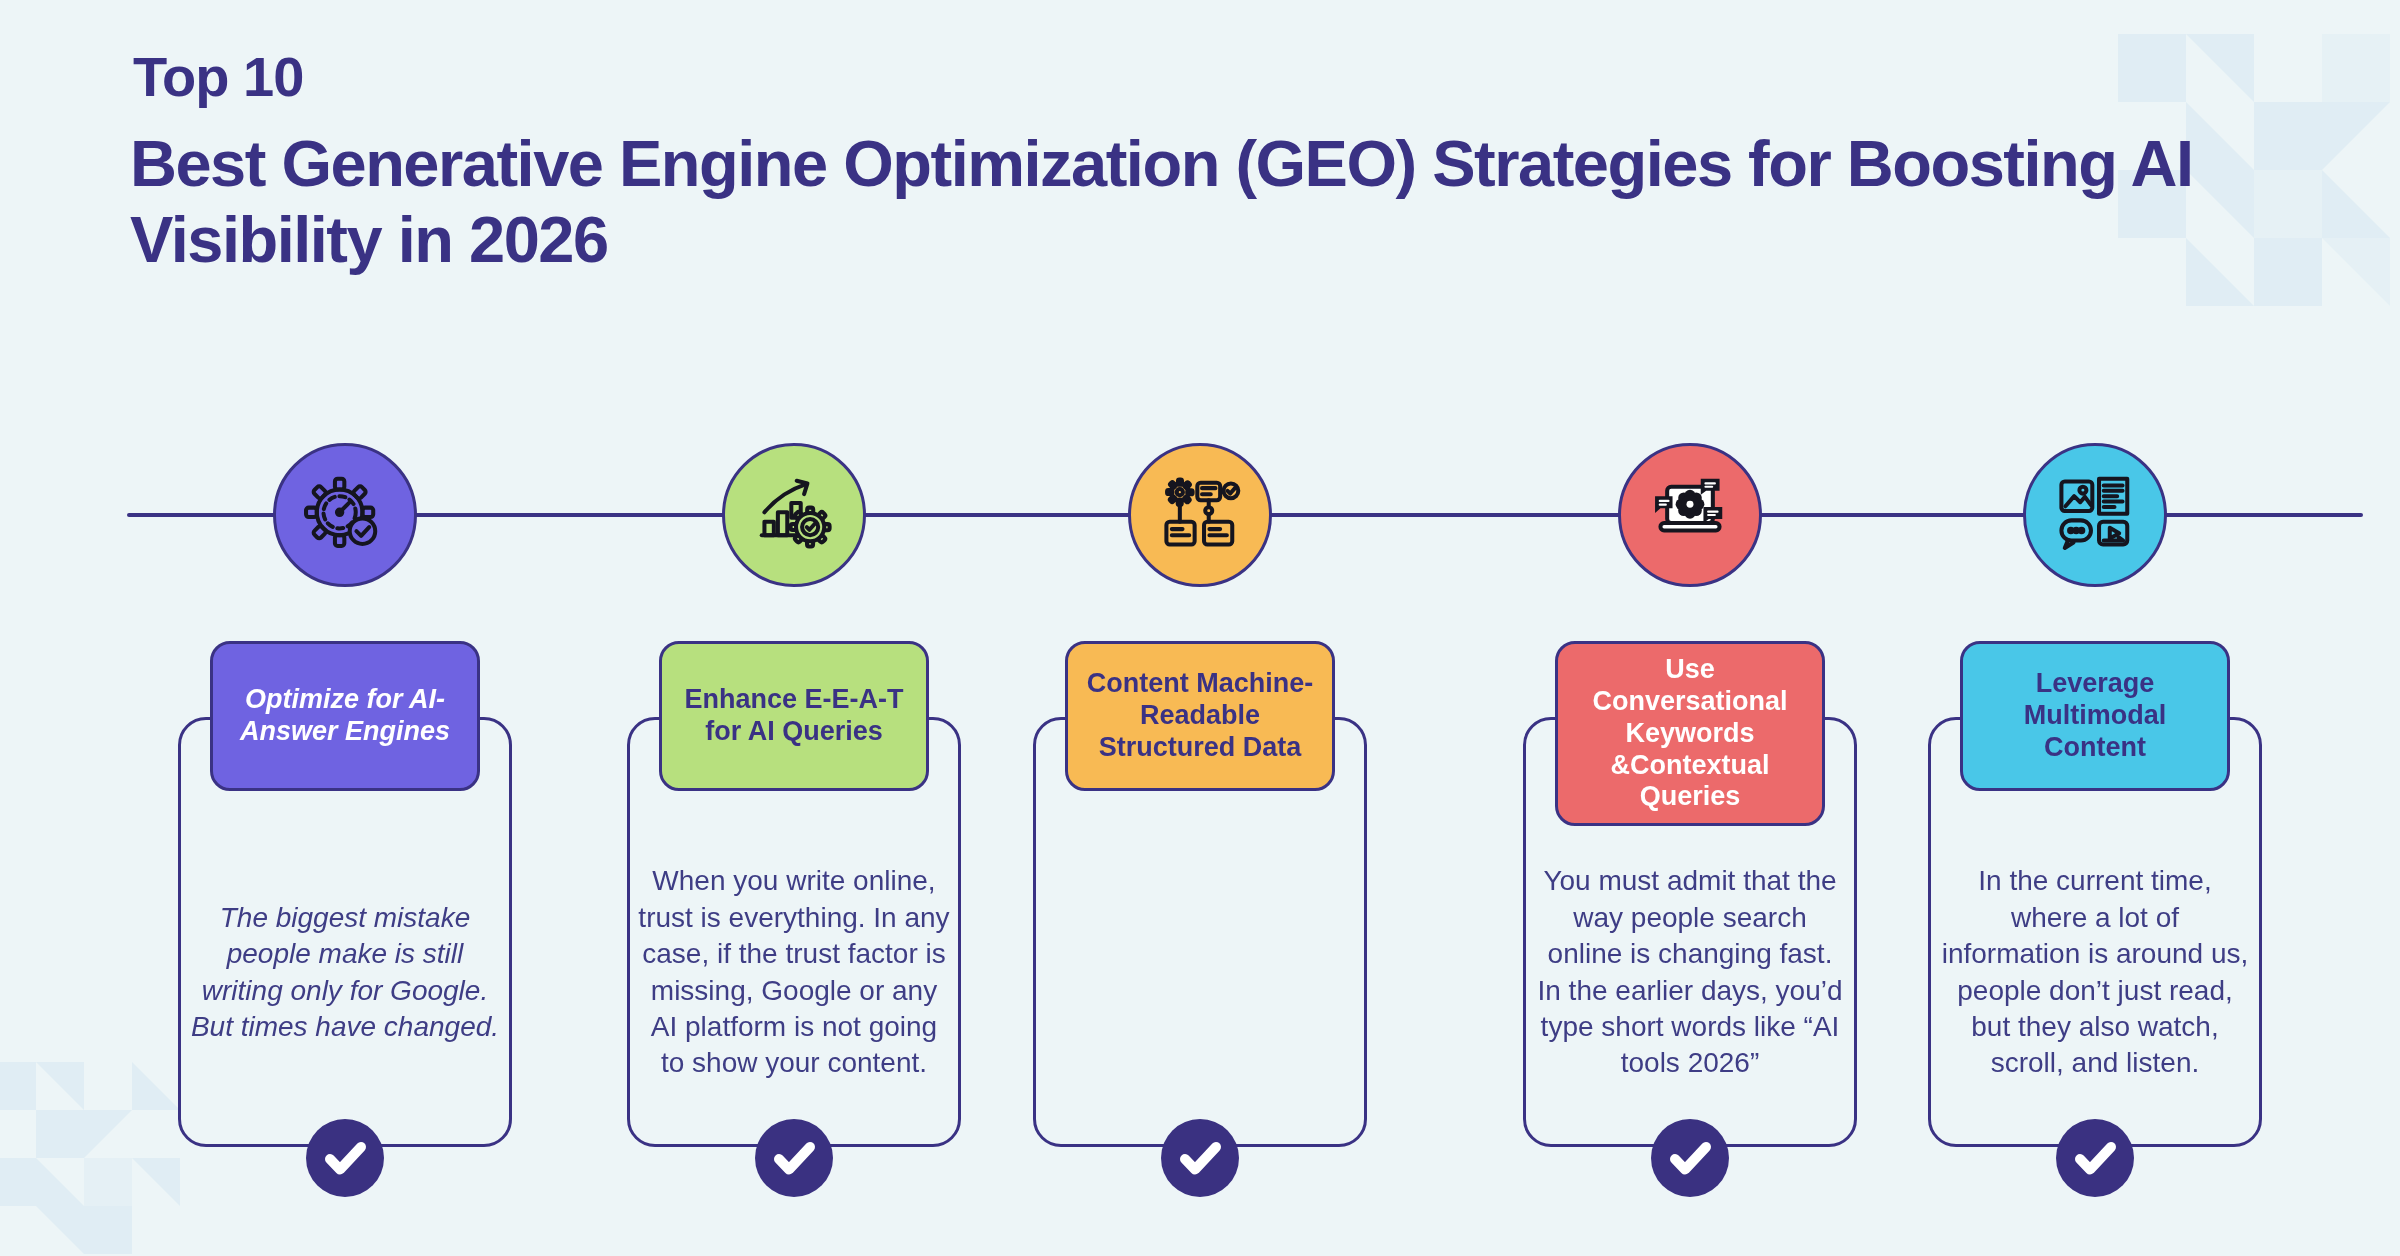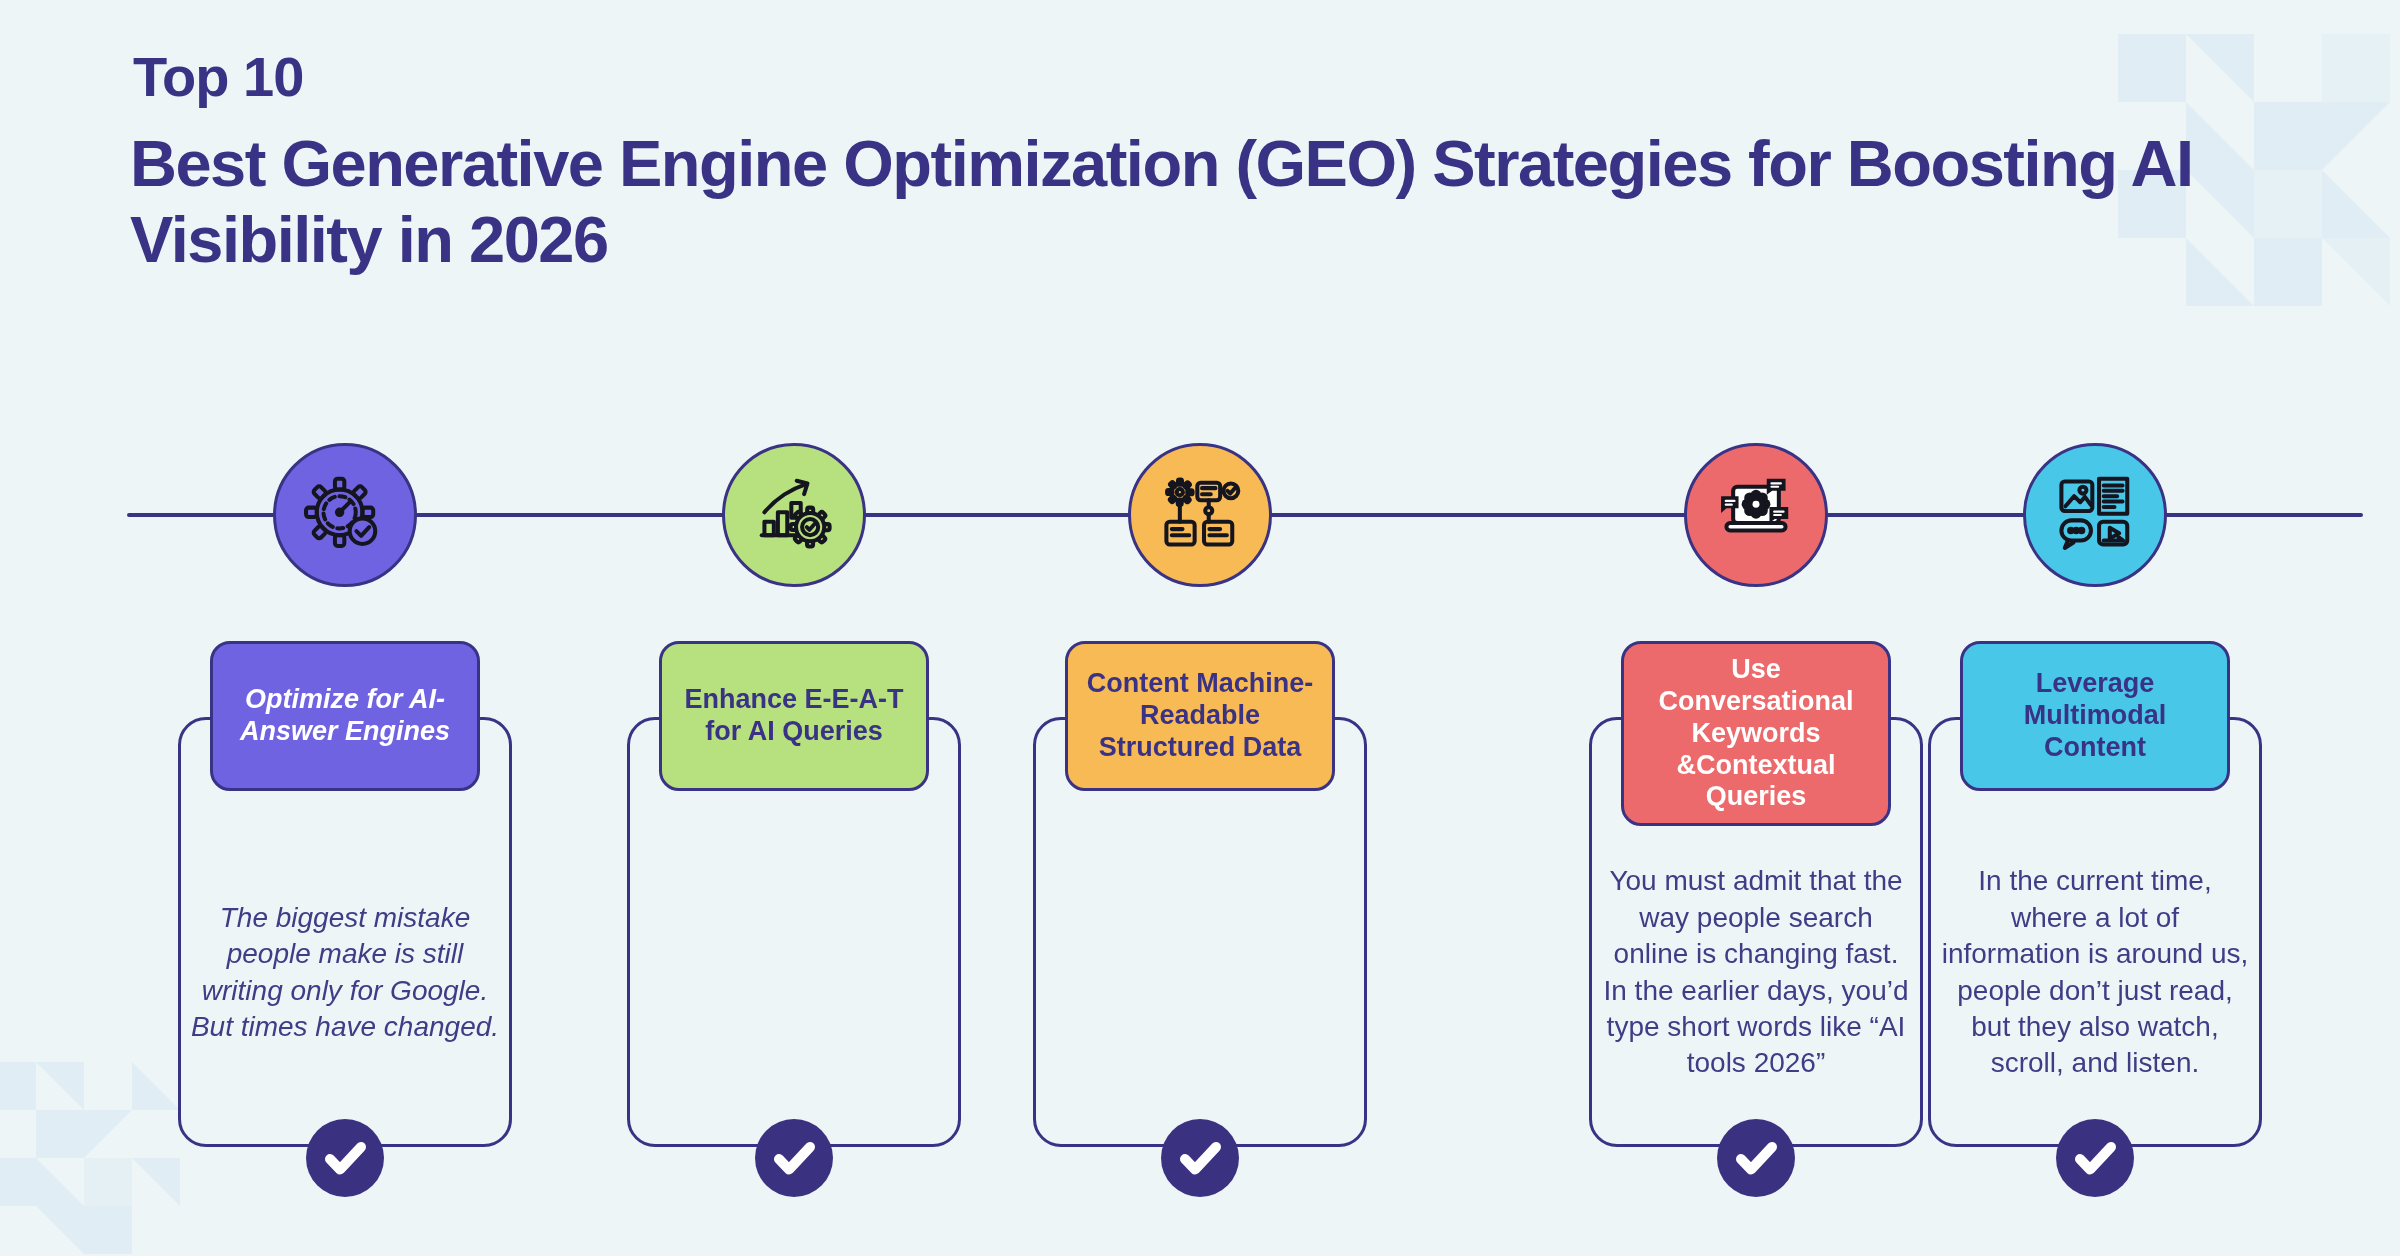--- a/index.html
+++ b/index.html
@@ -167,20 +167,23 @@
           <circle cx="44" cy="41" r="10.5" class="accent-fill"></circle>
           <circle cx="44" cy="41" r="6"></circle>
           <path d="M41.5 41 l2 2 4-4.5"></path>
         </g>
       </svg>
     </div>
     <div class="card"></div>
     <div class="title-box">
       <span>Enhance E-E-A-T for AI Queries</span>
     </div>
+    <div class="card-body">
+      <p>When you write online, trust is everything. In any case, if the trust factor is missing, Google or any AI platform is not going to show your content.</p>
+    </div>
     <svg class="check-badge" viewBox="0 0 78 78">
       <circle cx="39" cy="39" r="39" fill="var(--badge)"></circle>
       <path d="M24 40 l10 10.5 L55 28" stroke="#ffffff" stroke-width="10" fill="none" stroke-linecap="round" stroke-linejoin="round"></path>
     </svg>
   </section>
 
   <section class="column" style="left: 1033px; --accent: #f8ba54; --title-ink: #3a3284;">
     <div class="icon-circle">
       <svg viewBox="0 0 64 64">
         <g stroke="var(--icon-ink)" stroke-width="3" fill="none" stroke-linecap="round" stroke-linejoin="round">
@@ -214,21 +217,21 @@
     <div class="card"></div>
     <div class="title-box">
       <span>Content Machine-Readable Structured Data</span>
     </div>
     <svg class="check-badge" viewBox="0 0 78 78">
       <circle cx="39" cy="39" r="39" fill="var(--badge)"></circle>
       <path d="M24 40 l10 10.5 L55 28" stroke="#ffffff" stroke-width="10" fill="none" stroke-linecap="round" stroke-linejoin="round"></path>
     </svg>
   </section>
 
-  <section class="column" style="left: 1589px; --accent: #ec6a6b; --title-ink: #ffffff;">
+  <section class="column" style="left: 1523px; --accent: #ec6a6b; --title-ink: #ffffff;">
     <div class="icon-circle">
       <svg viewBox="0 0 64 64">
         <rect x="15" y="11" width="34" height="27" rx="3" fill="#ffffff" stroke="var(--icon-ink)" stroke-width="3"></rect>
         <g fill="var(--icon-ink)">
           <circle cx="38.5" cy="24" r="4.2"></circle>
             <circle cx="36.6" cy="28.6" r="4.2"></circle>
           <circle cx="32" cy="30.5" r="4.2"></circle>
             <circle cx="27.4" cy="28.6" r="4.2"></circle>
           <circle cx="25.5" cy="24" r="4.2"></circle>
             <circle cx="27.4" cy="19.4" r="4.2"></circle>

